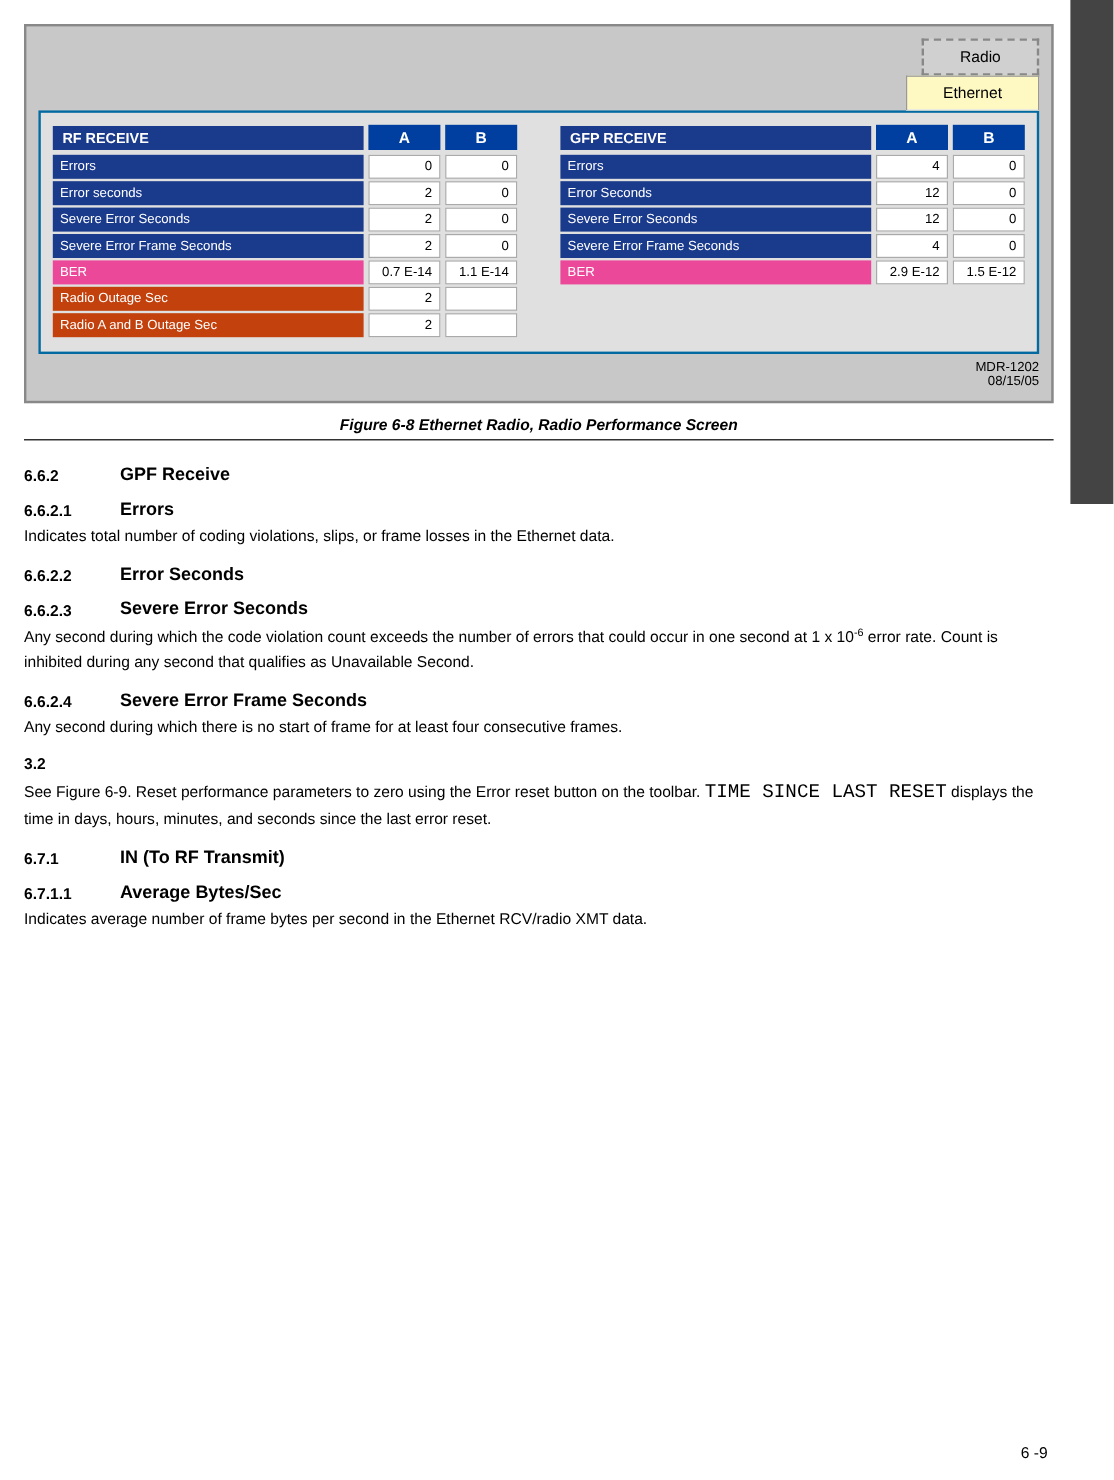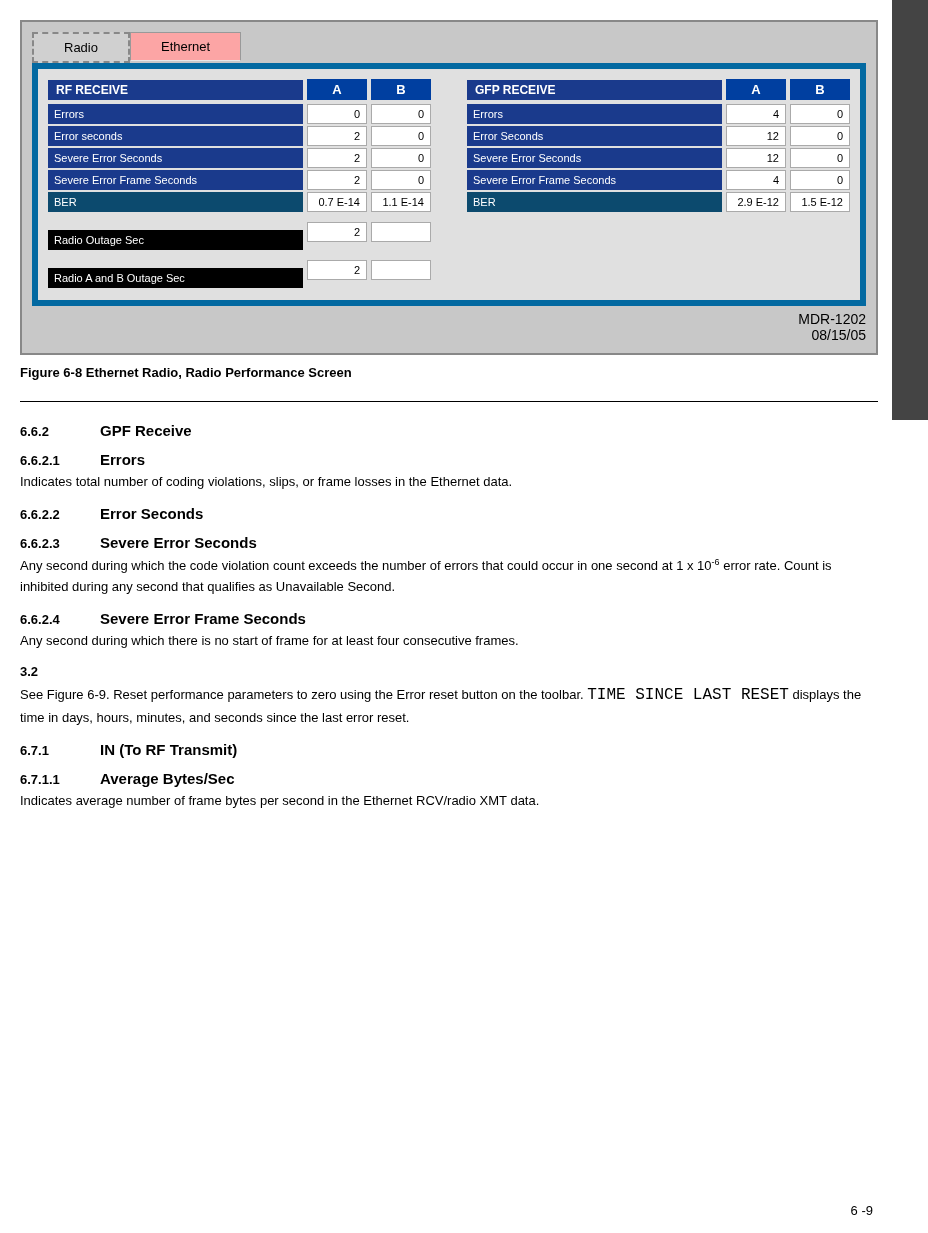--- a/index.html
+++ b/index.html
@@ -33,47 +33,48 @@
       border: 2px solid #888;
       background: #c8c8c8;
       margin: 10px 0 5px 0;
       padding: 10px;
       position: relative;
     }
 
     
     .tabs-row {
       display: flex;
-      align-items: flex-start;
+      align-items: flex-end;
       margin-bottom: 0;
+      flex-direction: column;
     }
 
     .tab {
       padding: 6px 30px;
       border: 1px solid #999;
       background: #d8d8d8;
       font-size: 13px;
       cursor: pointer;
     }
 
     .tab.active {
-      background: #fca5a5;
+      background: #fef9c3;
       border-bottom: 1px solid #e8e8e8;
       font-weight: normal;
     }
 
     .tab.radio-tab {
       border: 2px dashed #888;
       background: #d0d0d0;
     }
 
     
     .perf-area {
       background: #e0e0e0;
-      border: 6px solid #0369a1;
+      border: 2px solid #0369a1;
       padding: 10px;
       display: flex;
       gap: 36px;
     }
 
     
     .section-block {
       flex: 1;
     }
 
@@ -117,56 +118,57 @@
       color: #fff;
       padding: 2px 6px;
       font-size: 11px;
       flex: 1;
       min-height: 20px;
       display: flex;
       align-items: center;
     }
 
     .row-label.ber-label {
-      background: #0c4a6e;
+      background: #ec4899;
     }
 
     .row-label.outage-label {
-      background: #000000;
-      margin-top: 16px;
+      background: #c2410c;
     }
 
     .row-value {
       background: #fff;
       border: 1px solid #aaa;
       width: 60px;
       text-align: right;
       padding: 2px 6px;
       font-size: 11px;
       min-height: 20px;
       display: flex;
       align-items: center;
       justify-content: flex-end;
     }
 
     
     .mdr-label {
       text-align: right;
-      font-size: 14px;
+      font-size: 11px;
       margin-top: 5px;
       color: #000;
     }
 
     
     .figure-caption {
-      font-size: 13px;
-      font-weight: bold;
+      text-align: center;
+      font-size: 13px;
+      font-weight: bold;
+      font-style: italic;
       margin: 10px 0 20px 0;
       border-bottom: 1px solid #000;
-      padding-bottom: 21px;
+      padding-bottom: 5px;
     }
 
     
     .heading-row {
       display: flex;
       gap: 20px;
       margin: 12px 0 4px 0;
       align-items: flex-end;
     }
 

